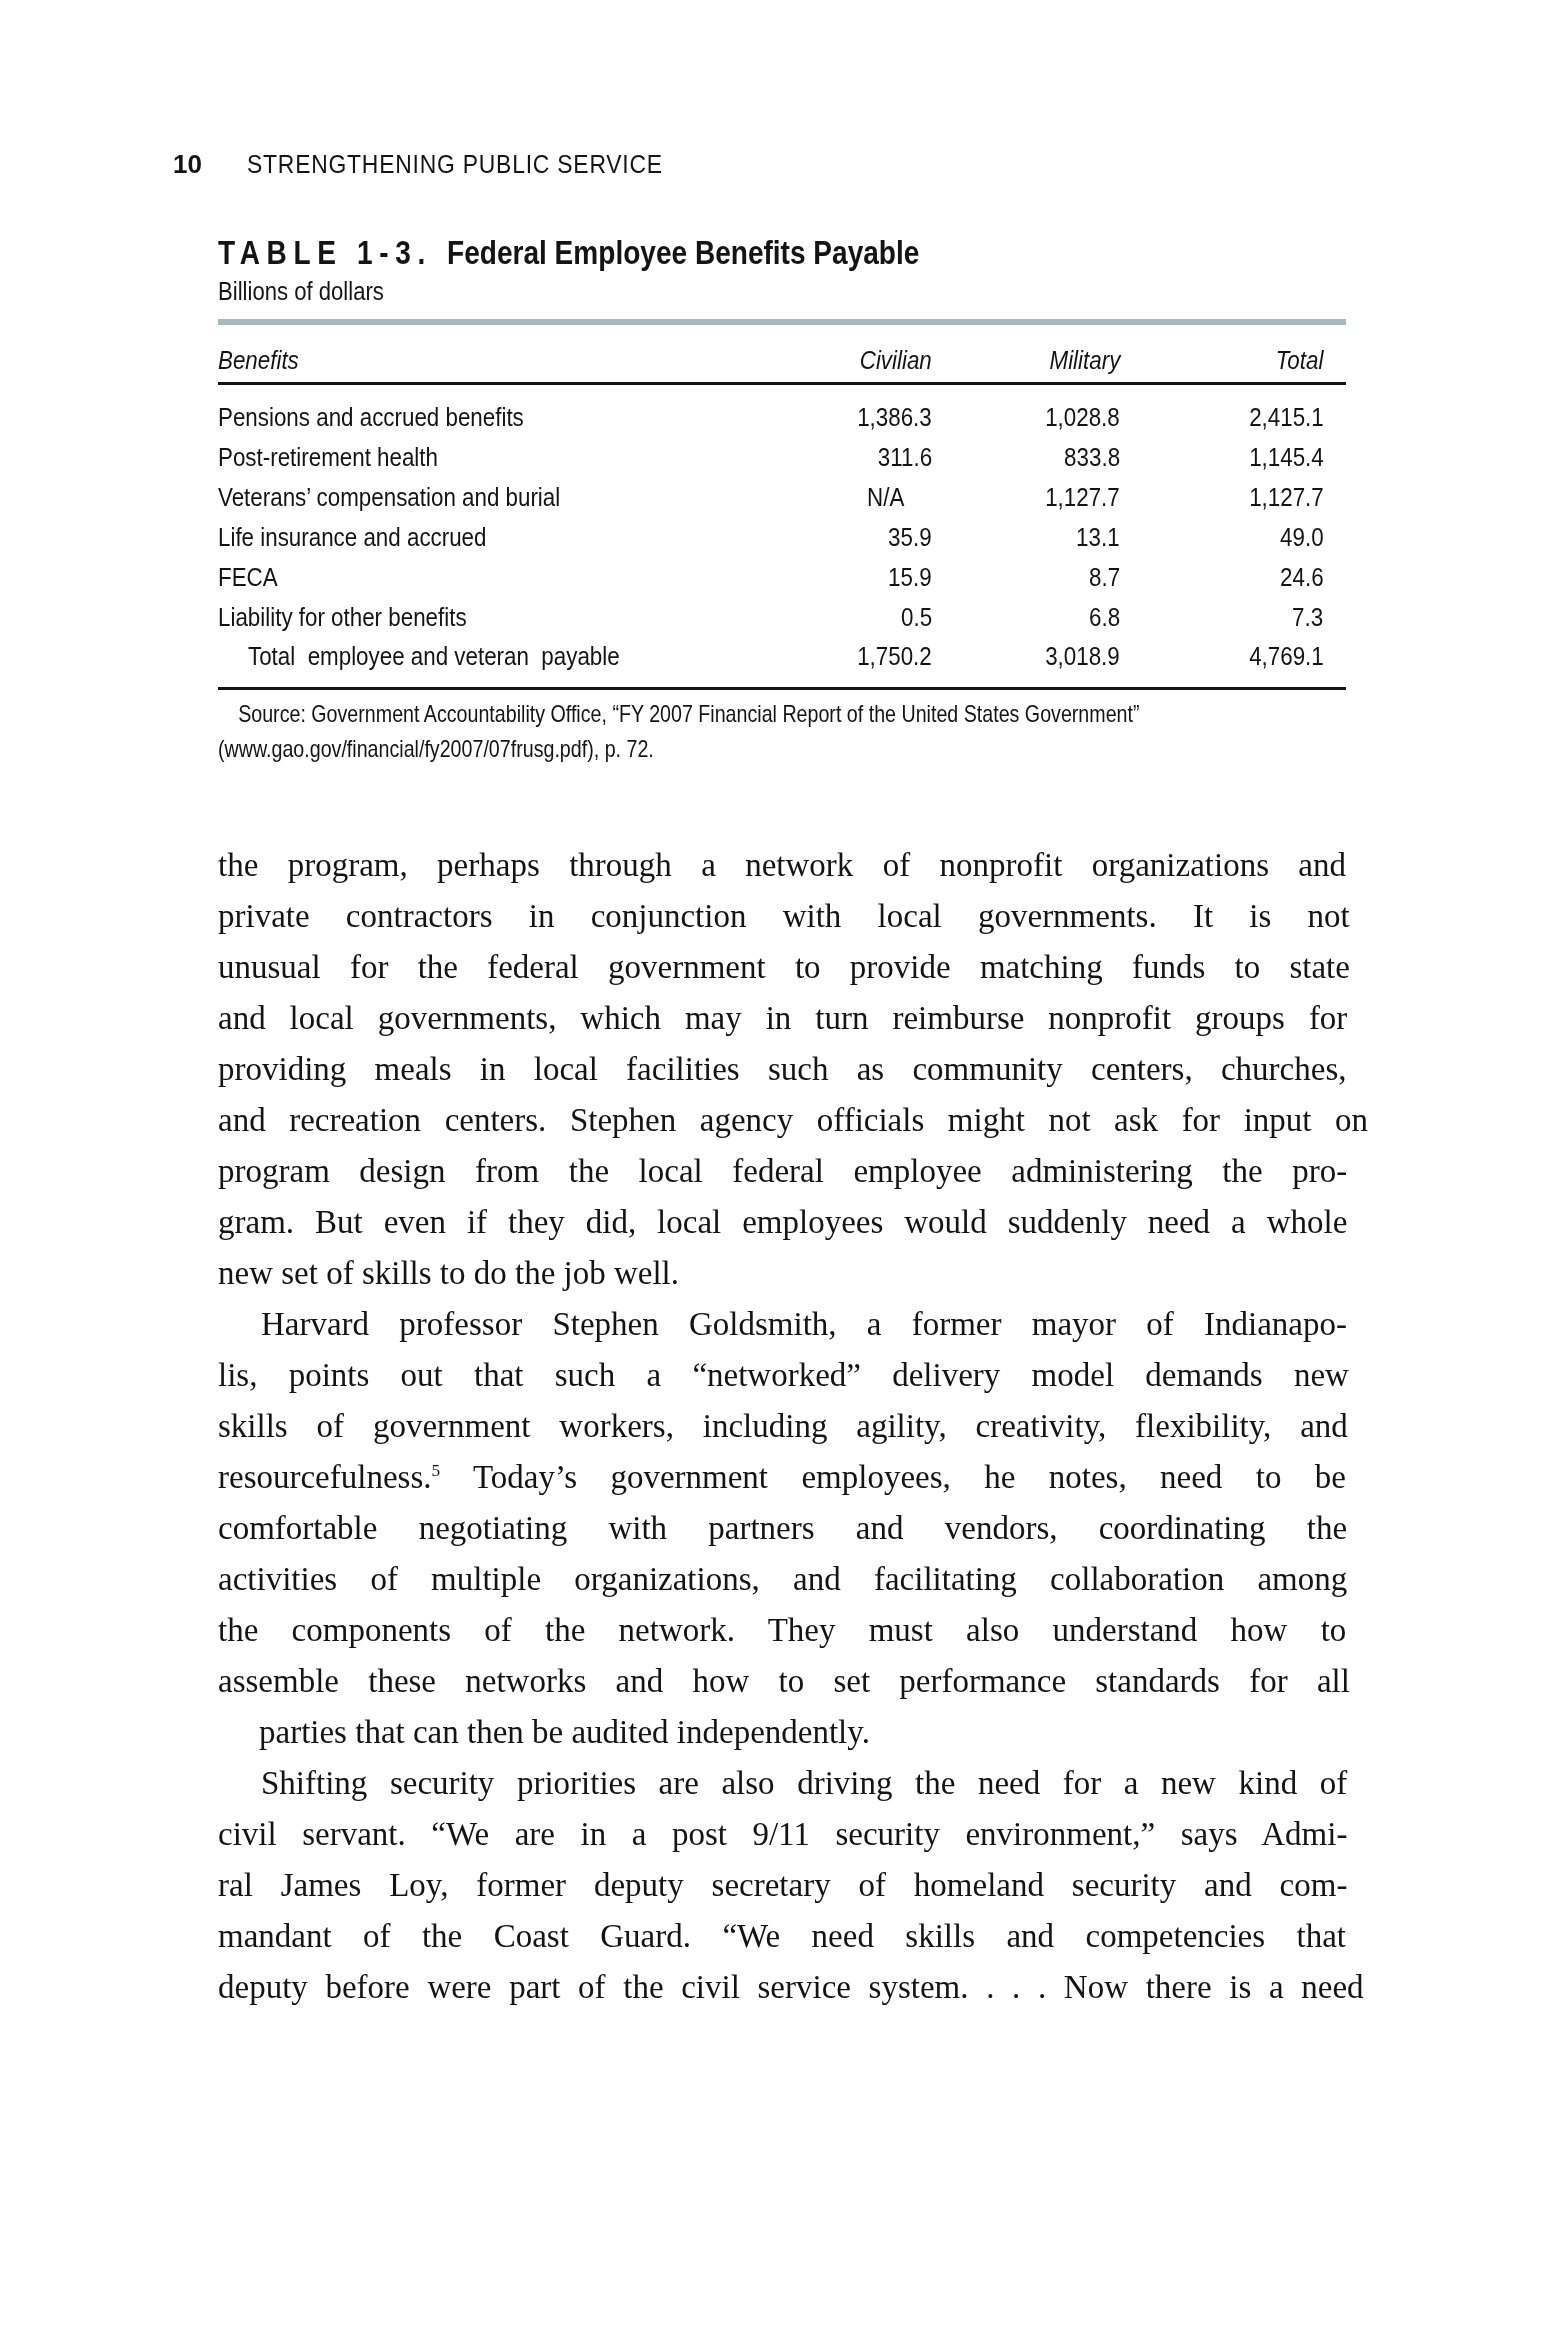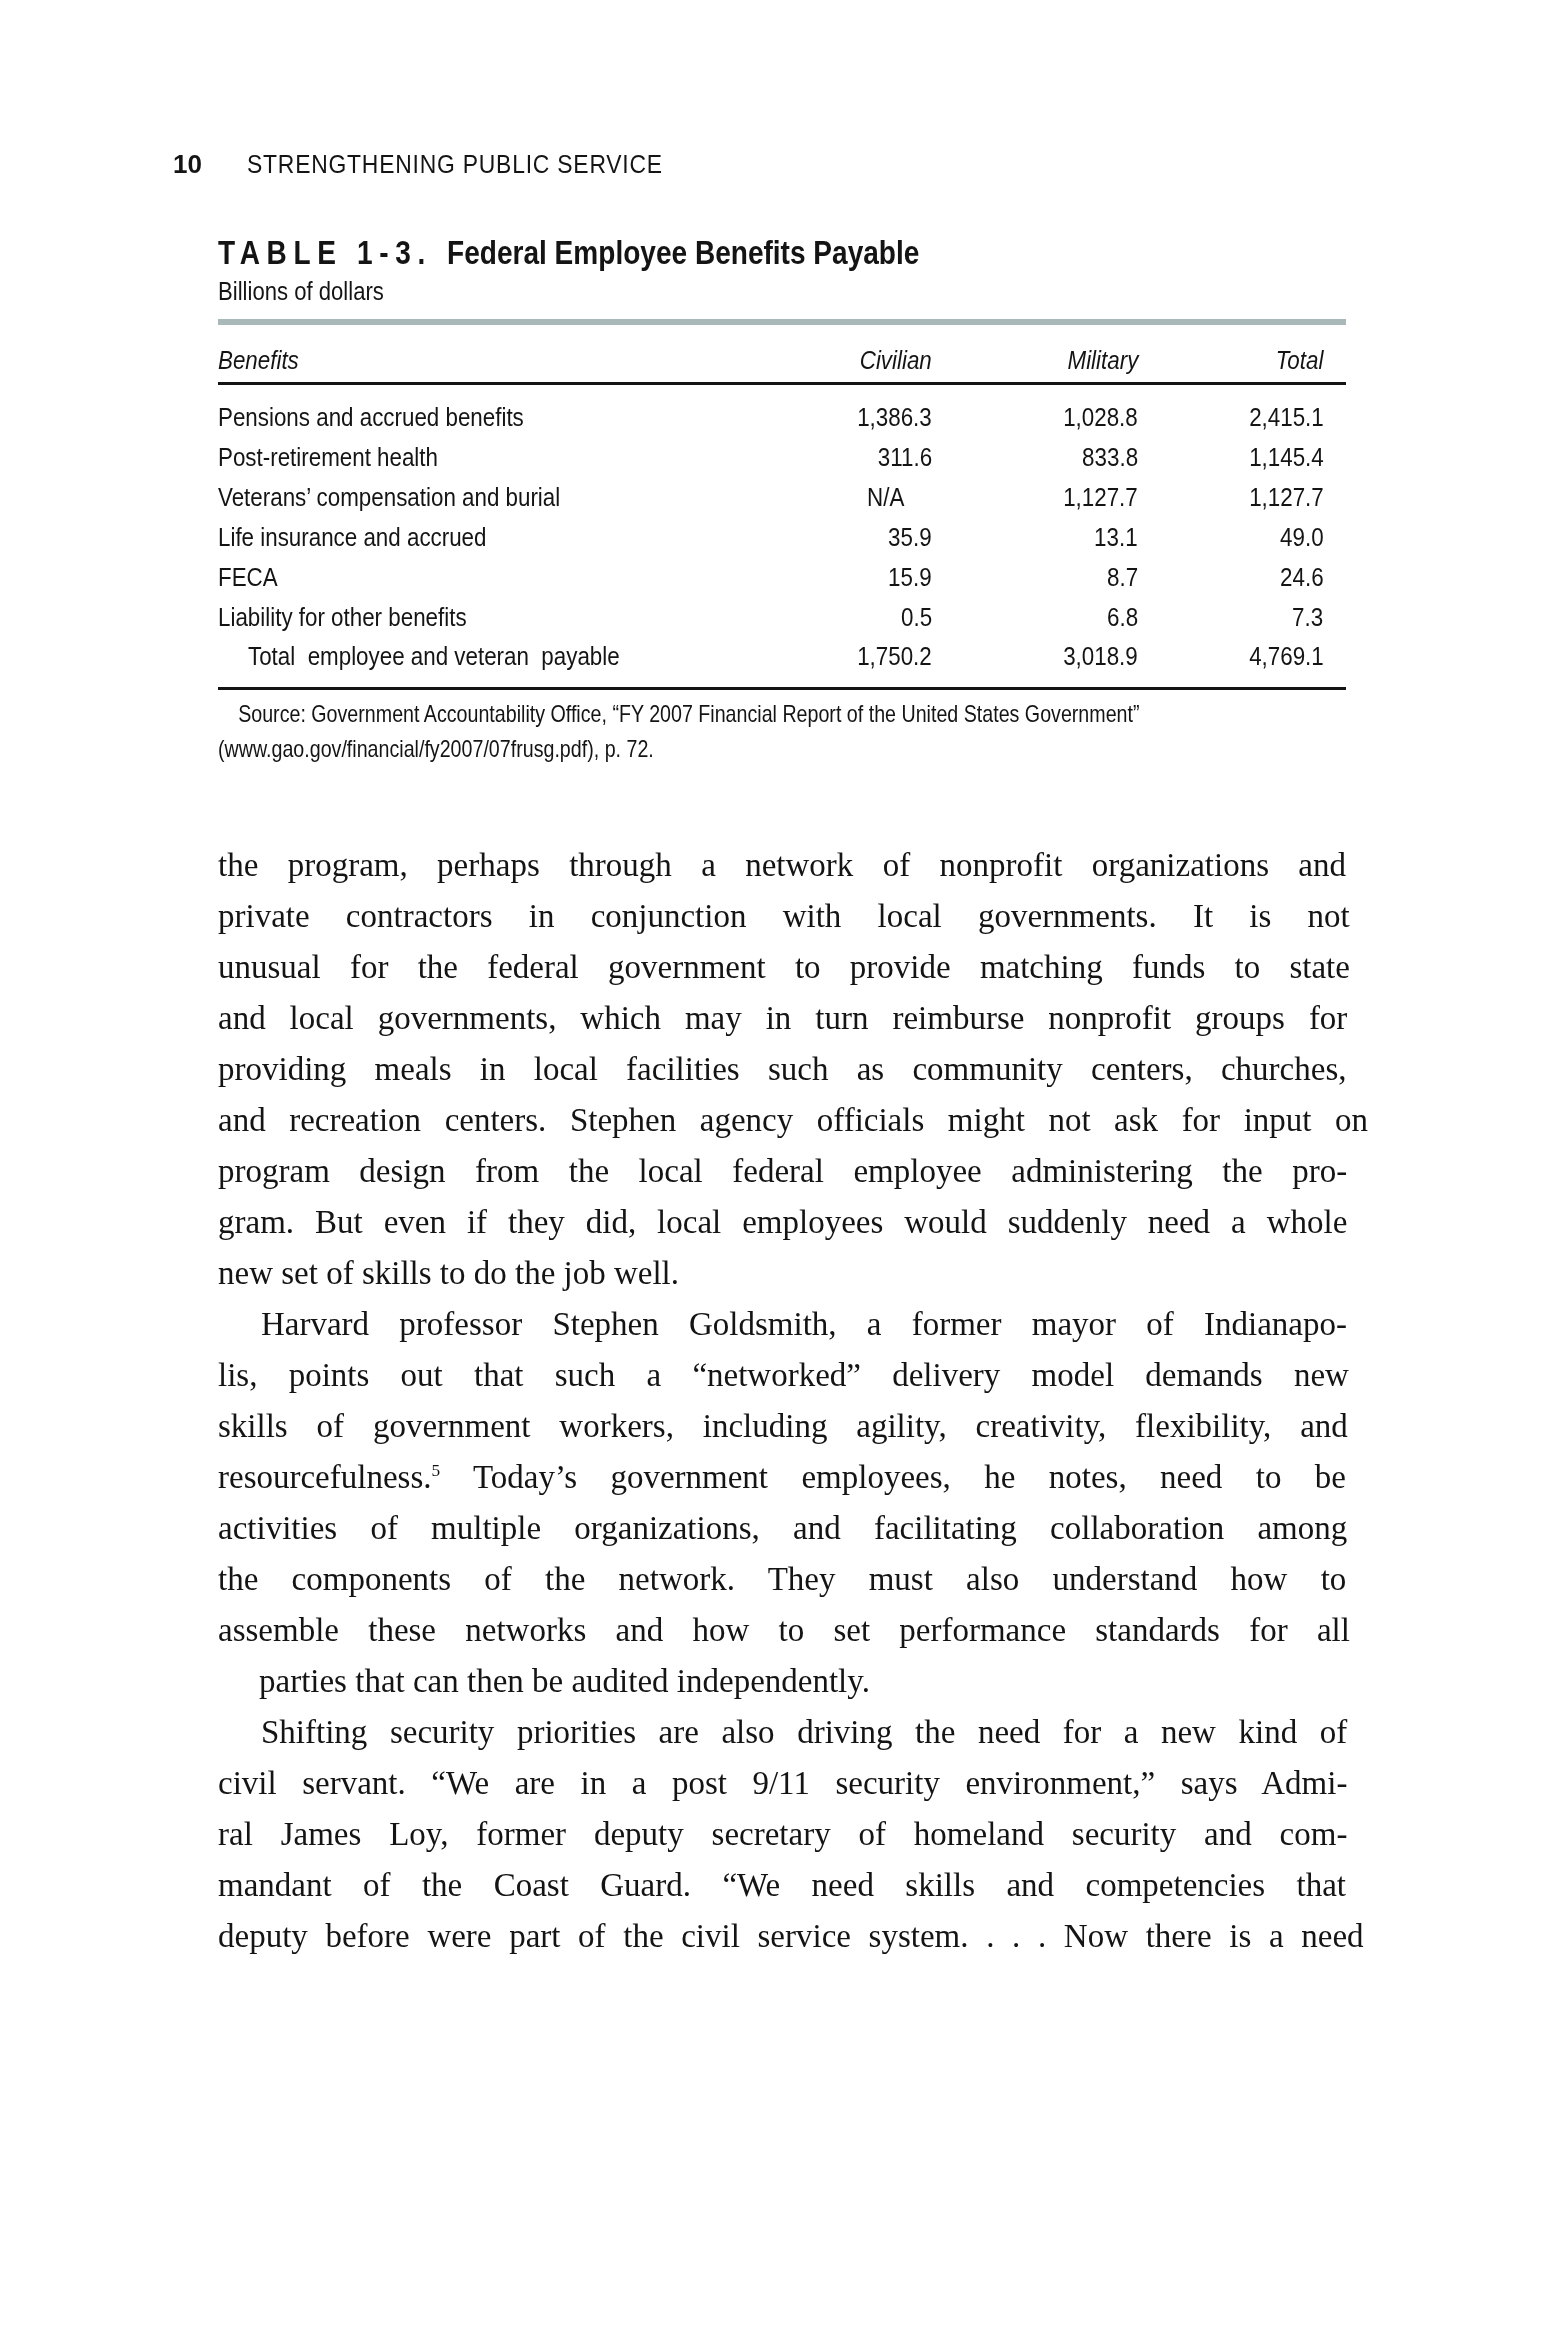--- a/index.html
+++ b/index.html
@@ -18,21 +18,21 @@
 
   .gray-rule { top: 319px; left: 218px; width: 1128px; height: 6px; }
   .black-rule { left: 218px; width: 1128px; height: 2.6px; background: #141414; }
 
   .tbl { left: 218px; width: 1128px; font-size: 26px; }
   .row { position: absolute; left: 0; width: 1128px; height: 40px; line-height: 40px; }
   .cell { position: absolute; top: 0; white-space: nowrap; }
   .c-label { left: 0; transform: scaleX(0.86); transform-origin: left; }
   .c-label.indent { left: 30px; }
   .c-civ { right: 414px; text-align: right; }
-  .c-mil { right: 208px; }
+  .c-mil { right: 226px; }
   .c-tot { right: 22.6px; text-align: center; }
   .num { transform: scaleX(0.86); transform-origin: right; display: inline-block; }
   .hdr { font-style: italic; }
 
   .source { top: 697px; left: 218px; width: 1128px; font-size: 23.4px; line-height: 35px; }
   .source-line { white-space: nowrap; transform-origin: left; display: block; }
 
   .body-text { top: 840px; left: 218px; width: 1128px; font-size: 33px; line-height: 51px; }
   .para { margin: 0; text-align: justify; text-align-last: justify; }
   .line { display: block; white-space: nowrap; height: 51px; text-align-last: justify; text-align: justify; }
@@ -128,20 +128,21 @@
     <span class="line" style="display: block; word-spacing: 15.3px;">and recreation centers. Stephen agency officials might not ask for input on</span>
     <span class="line" style="display: block; word-spacing: 21.3px;">program design from the local federal employee administering the pro-</span>
     <span class="line" style="display: block; word-spacing: 12.7px;">gram. But even if they did, local employees would suddenly need a whole</span>
     <span class="line last" style="display: block;">new set of skills to do the job well.</span>
   </div>
   <div class="para">
     <span class="line indented" style="padding-left: 43px; display: block; word-spacing: 22px;">Harvard professor Stephen Goldsmith, a former mayor of Indianapo-</span>
     <span class="line" style="display: block; word-spacing: 23px;">lis, points out that such a “networked” delivery model demands new</span>
     <span class="line" style="display: block; word-spacing: 20.6px;">skills of government workers, including agility, creativity, flexibility, and</span>
     <span class="line" style="display: block; word-spacing: 25px;"><span>resourcefulness.</span><sup>5</sup><span style="white-space:pre;"> Today’s government employees, he notes, need to be</span></span>
+    <span class="line" style="display: block; word-spacing: 33px;">comfortable negotiating with partners and vendors, coordinating the</span>
     <span class="line" style="display: block; word-spacing: 25px;">activities of multiple organizations, and facilitating collaboration among</span>
     <span class="line" style="display: block; word-spacing: 25px;">the components of the network. They must also understand how to</span>
     <span class="line" style="display: block; word-spacing: 21px;">assemble these networks and how to set performance standards for all</span>
     <span class="line last" style="display: block; margin-left: 41px;">parties that can then be audited independently.</span>
   </div>
   <div class="para">
     <span class="line indented" style="padding-left: 43px; display: block; word-spacing: 14.3px;">Shifting security priorities are also driving the need for a new kind of</span>
     <span class="line" style="display: block; word-spacing: 17.3px;">civil servant. “We are in a post 9/11 security environment,” says Admi-</span>
     <span class="line" style="display: block; word-spacing: 19.6px;">ral James Loy, former deputy secretary of homeland security and com-</span>
     <span class="line" style="display: block; word-spacing: 23px;">mandant of the Coast Guard. “We need skills and competencies that</span>

